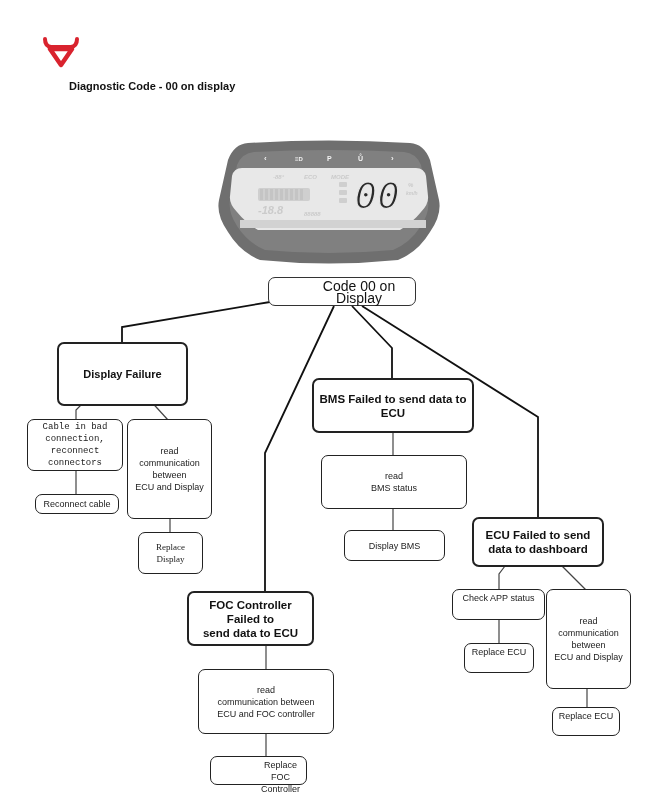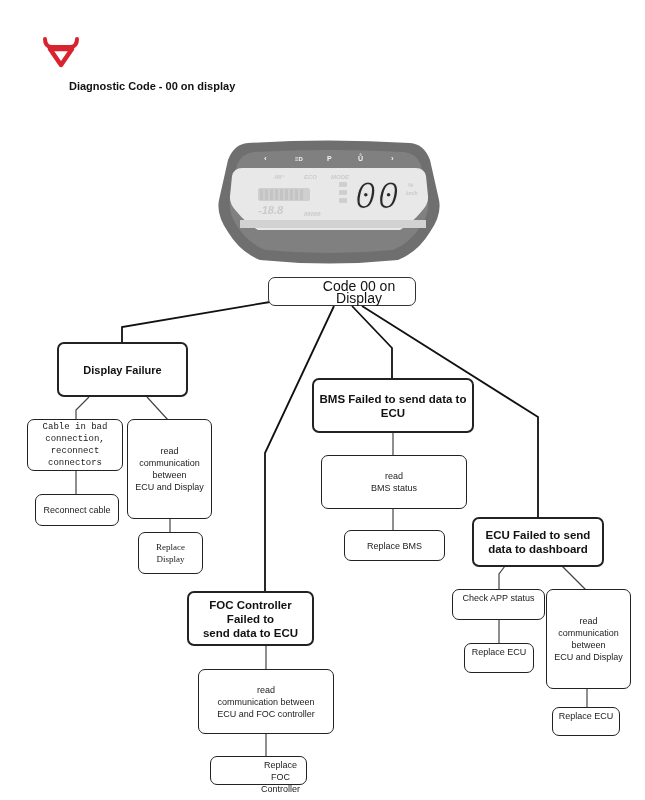--- a/index.html
+++ b/index.html
@@ -85,53 +85,53 @@
     <line x1="587" y1="688" x2="587" y2="708"></line>
     <line x1="266" y1="645" x2="266" y2="670"></line>
     <line x1="266" y1="733" x2="266" y2="757"></line>
   </g>
 </svg>
 
 <div class="node root" style="left:268px;top:277px;width:148px;height:29px;">
     <span class="txt">Code 00 on Display</span>
   </div>
 
-<div class="node thick" style="left:57px;top:342px;width:131px;height:55px;font-size:11px;">
+<div class="node thick" style="left:57px;top:342px;width:131px;height:64px;font-size:11px;">
     <span class="txt">Display Failure</span>
   </div>
 <div class="node" style="left:27px;top:419px;width:96px;height:52px;font-family:Liberation Mono, monospace;">
     <span class="txt">Cable in bad
 connection,
 reconnect
 connectors</span>
   </div>
 <div class="node" style="left:127px;top:419px;width:85px;height:100px;">
     <span class="txt">read
 communication
 between
 ECU and Display</span>
   </div>
-<div class="node" style="left:35px;top:494px;width:84px;height:32px;font-size:9px;">
+<div class="node" style="left:35px;top:494px;width:84px;height:20px;font-size:9px;">
     <span class="txt">Reconnect cable</span>
   </div>
 <div class="node" style="left:138px;top:532px;width:65px;height:42px;font-family:Liberation Serif, serif;">
     <span class="txt">Replace
 Display</span>
   </div>
 
 <div class="node thick" style="left:312px;top:378px;width:162px;height:55px;">
     <span class="txt">BMS Failed to send data to
 ECU</span>
   </div>
 <div class="node" style="left:321px;top:455px;width:146px;height:54px;">
     <span class="txt">read
 BMS status</span>
   </div>
 <div class="node" style="left:344px;top:530px;width:101px;height:31px;">
-    <span class="txt">Replace BMS</span>
+    <span class="txt">Display BMS</span>
   </div>
 
 <div class="node thick" style="left:472px;top:517px;width:132px;height:50px;">
     <span class="txt">ECU Failed to send
 data to dashboard</span>
   </div>
 <div class="node" style="left:452px;top:589px;width:93px;height:31px;align-items:flex-start;">
     <span class="txt">Check APP status</span>
   </div>
 <div class="node" style="left:546px;top:589px;width:85px;height:100px;">

